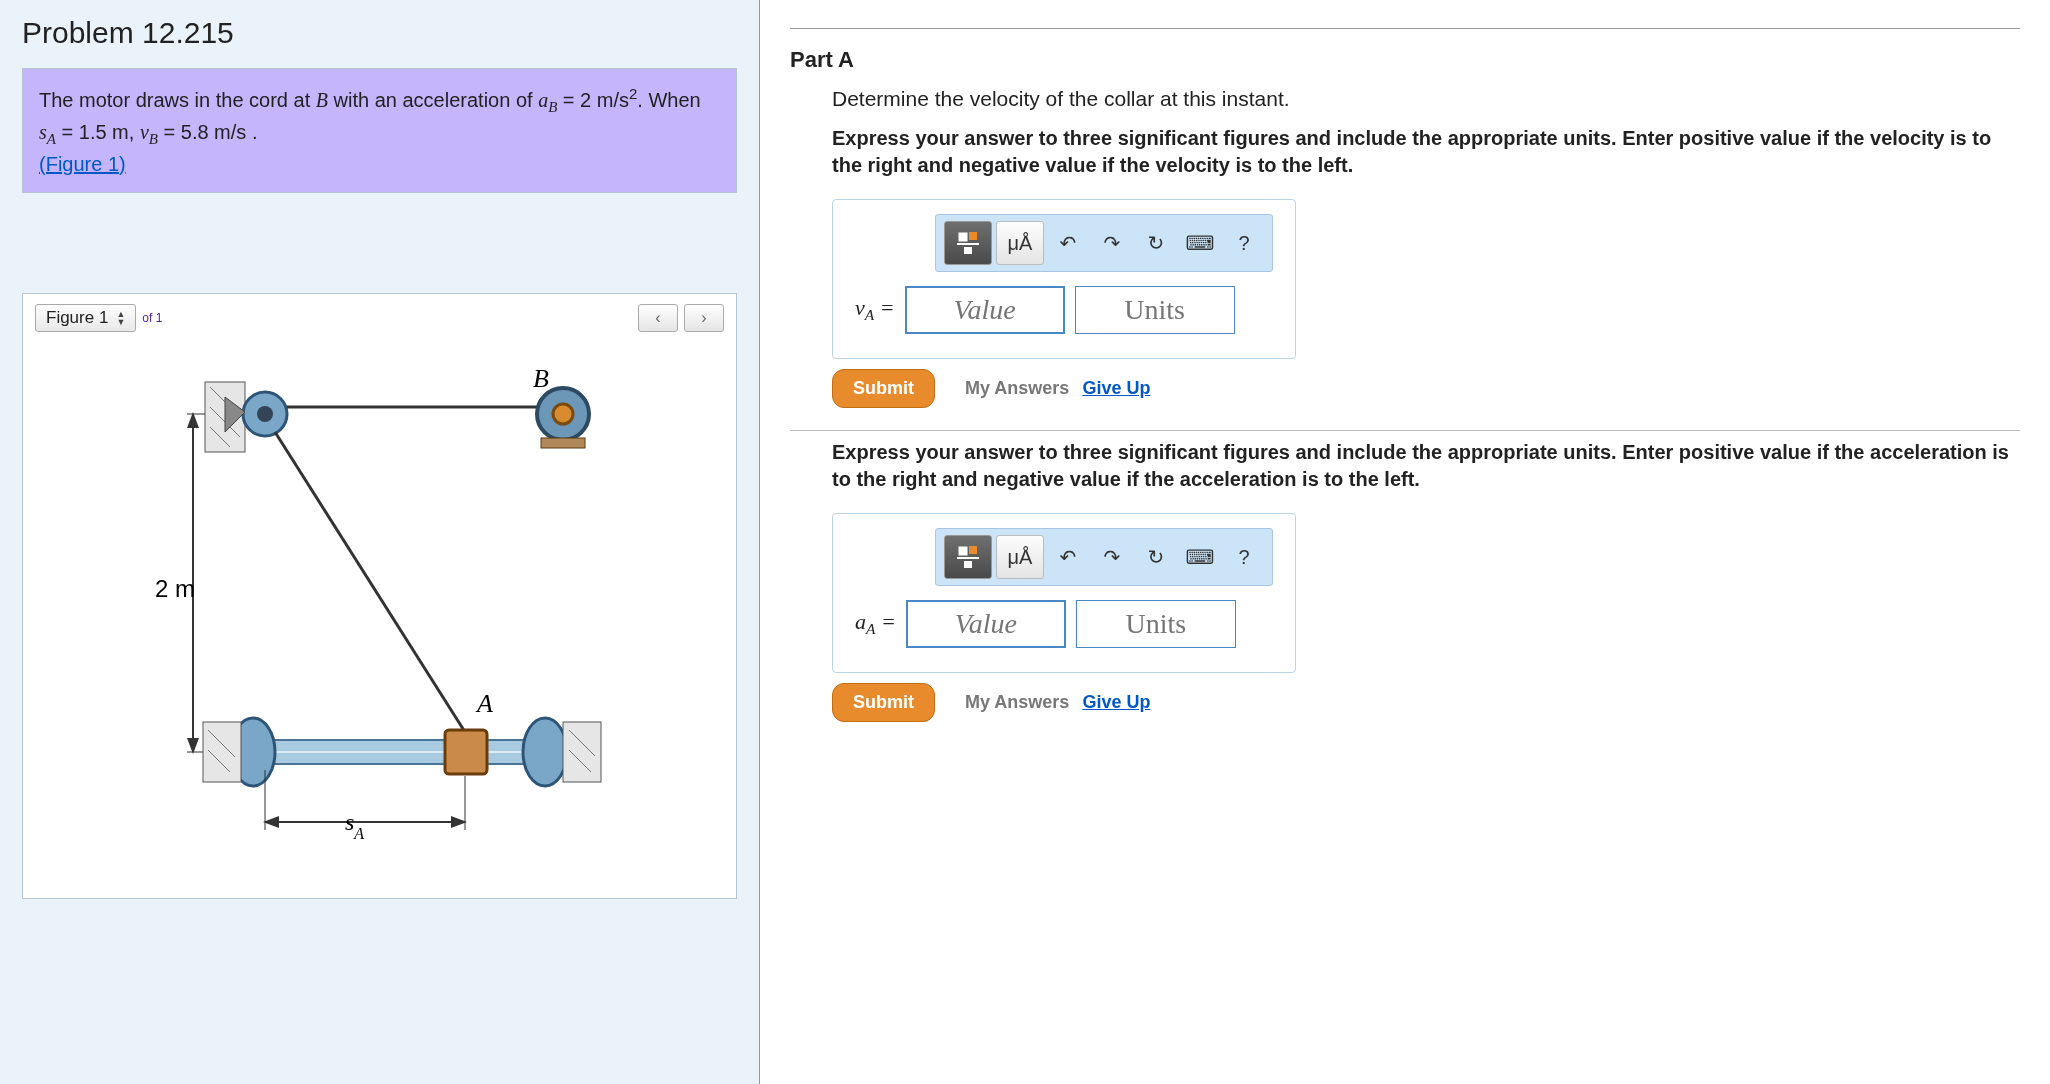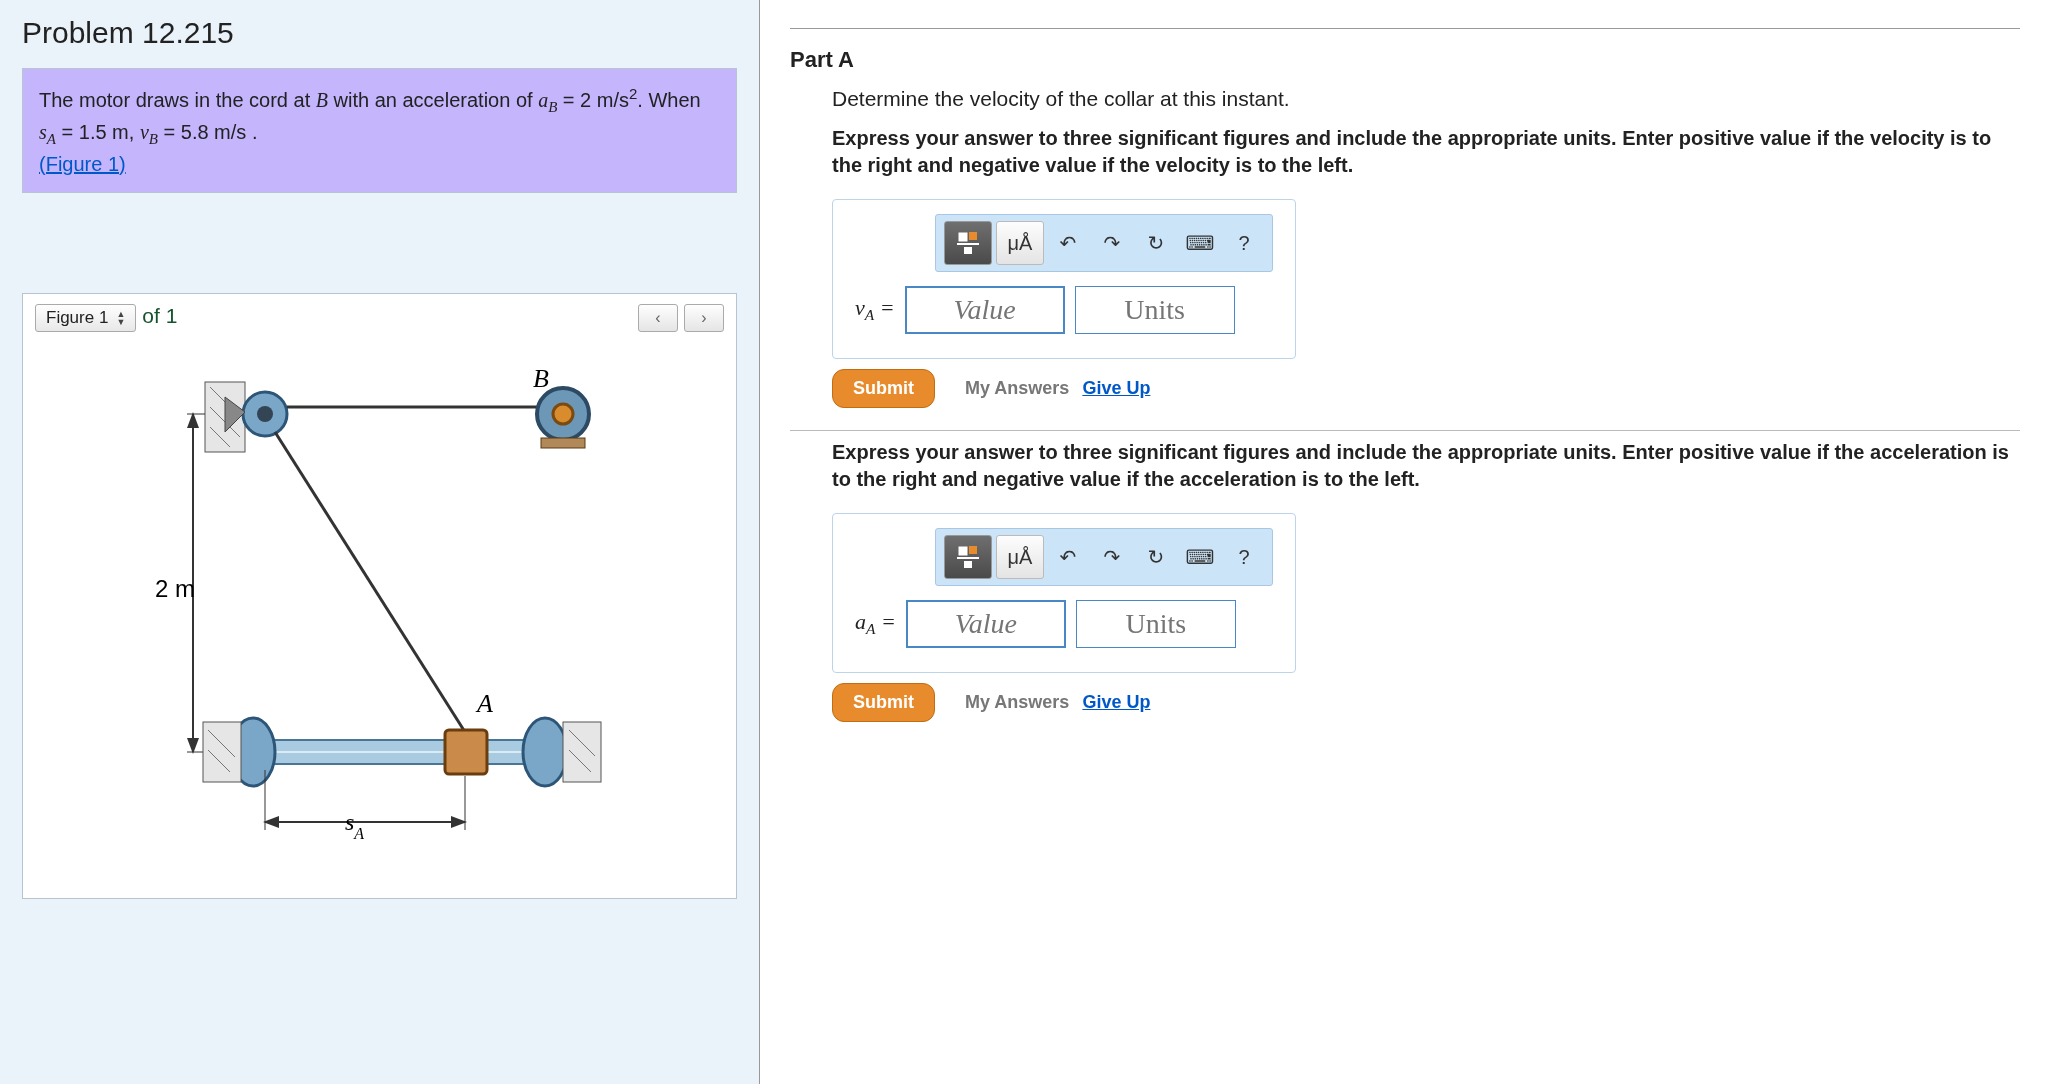--- a/index.html
+++ b/index.html
@@ -38,38 +38,39 @@
 .problem-desc .sup { vertical-align: super; font-size: 0.75em; }
 .problem-desc a { color: #0058c8; text-decoration: underline; }
 .figure-box {
   margin-top: 100px;
   background: #fff;
   border: 1px solid #b7c4d1;
   padding: 10px 12px 16px 12px;
 }
 .figure-head {
   display: flex;
+  align-items: center;
   gap: 6px;
   margin-bottom: 10px;
 }
 .fig-select {
   border: 1px solid #aaa;
   border-radius: 3px;
   background: linear-gradient(#fefefe,#e8e8e8);
   padding: 3px 10px;
   font-size: 17px;
   display: inline-flex;
   align-items: center;
   gap: 8px;
   cursor: pointer;
 }
 .fig-select .arrows {
   display:inline-flex; flex-direction:column; font-size:9px; line-height:8px; color:#444;
 }
-.fig-of { font-size: 21px; color:#14532d; }
+.fig-of { font-size: 12px; color:#4c1d95; }
 .spacer { flex: 1; }
 .nav-btns { display:flex; gap:6px; }
 .nav-btn {
   width: 40px; height: 28px;
   border:1px solid #aaa; border-radius:3px;
   background: linear-gradient(#fefefe,#e5e5e5);
   color:#666; font-size:16px; cursor:pointer;
   display:inline-flex; align-items:center; justify-content:center;
 }
 .figure-image {

